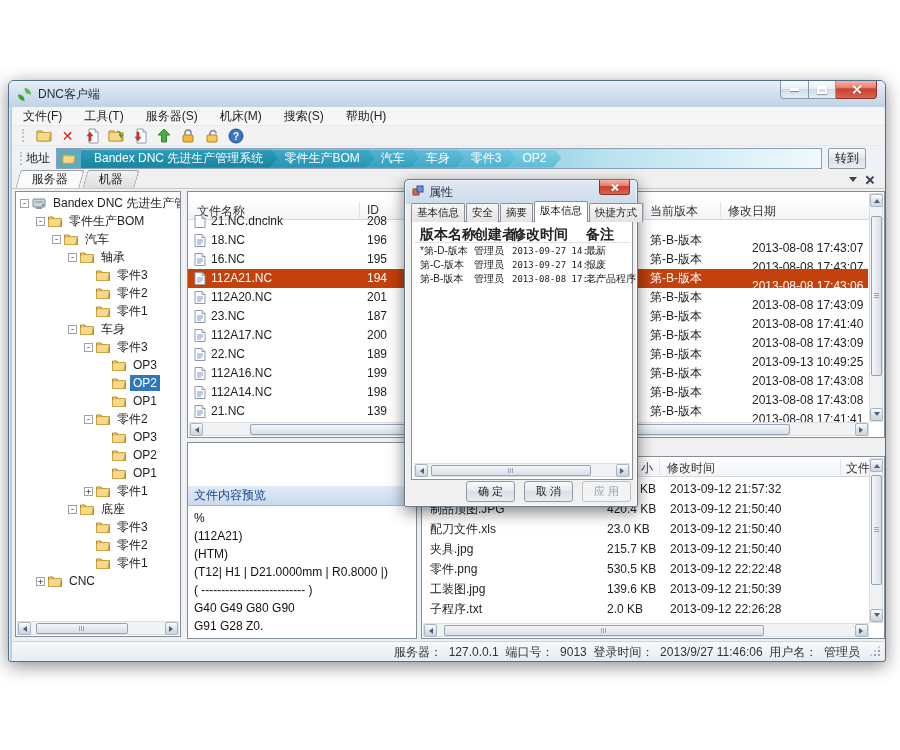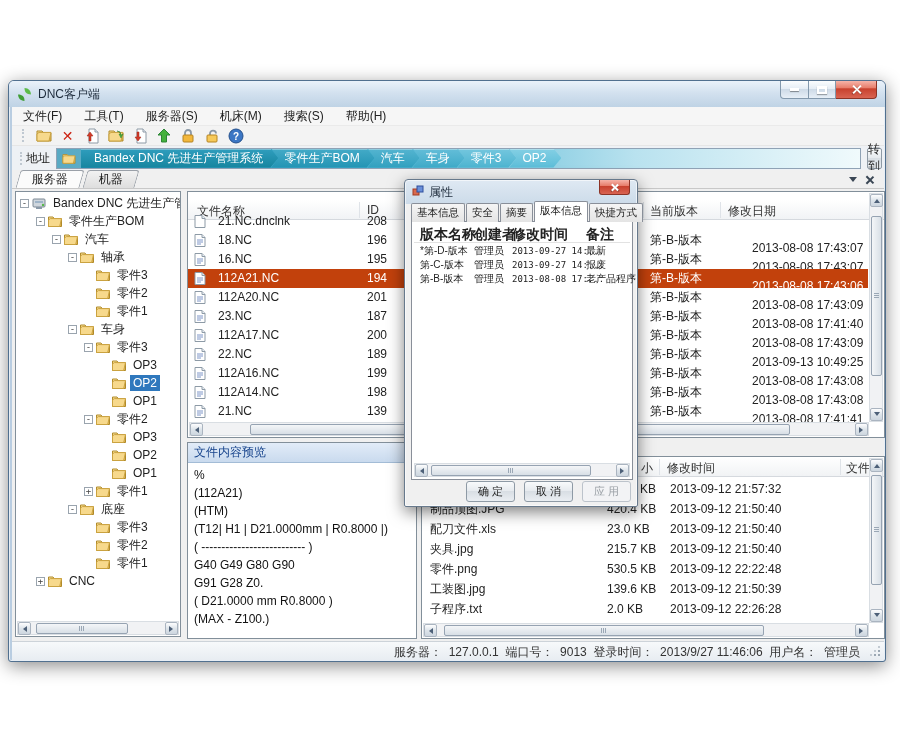--- a/index.html
+++ b/index.html
@@ -48,21 +48,21 @@
   .crumbs{display:flex;align-items:stretch;}
   .crumb{display:flex;align-items:center;color:#fff;padding:0 15px 0 13px;margin-right:-7px;white-space:nowrap;
     clip-path:polygon(0 0,calc(100% - 8px) 0,100% 50%,calc(100% - 8px) 100%,0 100%,7px 50%);
     box-shadow:inset 0 1px 0 rgba(255,255,255,.35);}
   .crumbs .crumb:nth-of-type(1){background:linear-gradient(#2f9dbd,#16859f);clip-path:polygon(0 0,calc(100% - 8px) 0,100% 50%,calc(100% - 8px) 100%,0 100%);}
   .crumbs .crumb:nth-of-type(2){background:linear-gradient(#43aac7,#2394b4);}
   .crumbs .crumb:nth-of-type(3){background:linear-gradient(#54b4d0,#31a0bf);}
   .crumbs .crumb:nth-of-type(4){background:linear-gradient(#63bdd8,#3faac8);}
   .crumbs .crumb:nth-of-type(5){background:linear-gradient(#73c6de,#4db4d0);}
   .crumbs .crumb:nth-of-type(6){background:linear-gradient(#83cfe4,#5cbdd8);}
-  .go-btn{width:15px;height:21px;margin-right:2px;border:1px solid #8e9aa5;border-radius:2px;
+  .go-btn{width:38px;height:21px;margin-right:18px;border:1px solid #8e9aa5;border-radius:2px;
     background:linear-gradient(#f8fafb,#e7ebef 45%,#d7dde3 46%,#eaeef2);
     display:flex;align-items:center;justify-content:center;}
 
   .tabstrip{position:absolute;left:3px;top:89px;width:872px;height:19px;background:#f0f0f0;
     display:flex;align-items:flex-end;padding-left:6px;border-bottom:1px solid #c8c8c8;}
   .vtab{height:18px;padding:0 13px;display:flex;align-items:center;transform:skewX(-16deg);
     border:1px solid #9aa0a8;border-bottom:none;background:linear-gradient(#f2f2f2,#dedede);
     margin-right:3px;border-radius:3px 3px 0 0;}
   .vtab.active{background:#fbfbfb;position:relative;z-index:2;}
   .vtab-label{transform:skewX(16deg);font-style:normal;}
@@ -89,31 +89,31 @@
 
   
   .toplist{position:absolute;left:175px;top:2px;width:698px;height:247px;background:#fff;border:1px solid #828f9a;overflow:hidden;}
   .lheader{position:absolute;left:0;top:0;right:0;height:20px;background:linear-gradient(#ffffff,#f1f3f5);
     border-bottom:1px solid #d5d9de;margin-top:8px;}
   .lheader span{position:absolute;top:3px;color:#333;}
   .hsep{position:absolute;top:2px;width:1px;height:16px;background:#dfe3e8;}
   .frows{position:absolute;left:0;top:20px;right:16px;}
   .frow{position:relative;height:19px;line-height:19px;white-space:nowrap;}
   .ficon{position:absolute;left:6px;top:3px;width:12px;height:13px;}
-  .fname{position:absolute;left:30px;text-align:right;}
+  .fname{position:absolute;left:23px;text-align:right;}
   .fid{position:absolute;left:179px;}
   .fver{position:absolute;left:462px;}
   .fdate{position:absolute;left:564px;margin-top:8px;}
   .frow.sel{background:#c2410c;color:#fff;}
   .frow.ico-plain .doclines{display:none;}
 
   
   .preview{position:absolute;left:175px;top:253px;width:230px;height:197px;background:#fff;border:1px solid #828f9a;overflow:hidden;}
   .pheader{height:20px;background:linear-gradient(#e2ecf8,#c9daee);border-bottom:1px solid #a3bcd6;
-    color:#15428b;display:flex;align-items:center;padding-left:6px;}
+    color:#15428b;display:flex;align-items:center;padding-left:6px;margin-top:43px;}
   .pbody{padding:3px 6px;line-height:18px;color:#111;}
 
   
   .attachlist{position:absolute;left:409px;top:267px;width:464px;height:183px;background:#fff;border:1px solid #828f9a;overflow:hidden;}
   .aheader{position:absolute;left:0;top:0;right:0;height:20px;background:linear-gradient(#ffffff,#f1f3f5);border-bottom:1px solid #d5d9de;}
   .aheader span{position:absolute;top:3px;color:#333;white-space:nowrap;}
   .ah-size{left:219px;} .ah-mtime{left:245px;} .ah-file{left:424px;}
   .arows{position:absolute;left:0;top:22px;right:16px;}
   .arow{position:relative;height:20px;line-height:20px;white-space:nowrap;}
   .aname{position:absolute;left:8px;}

